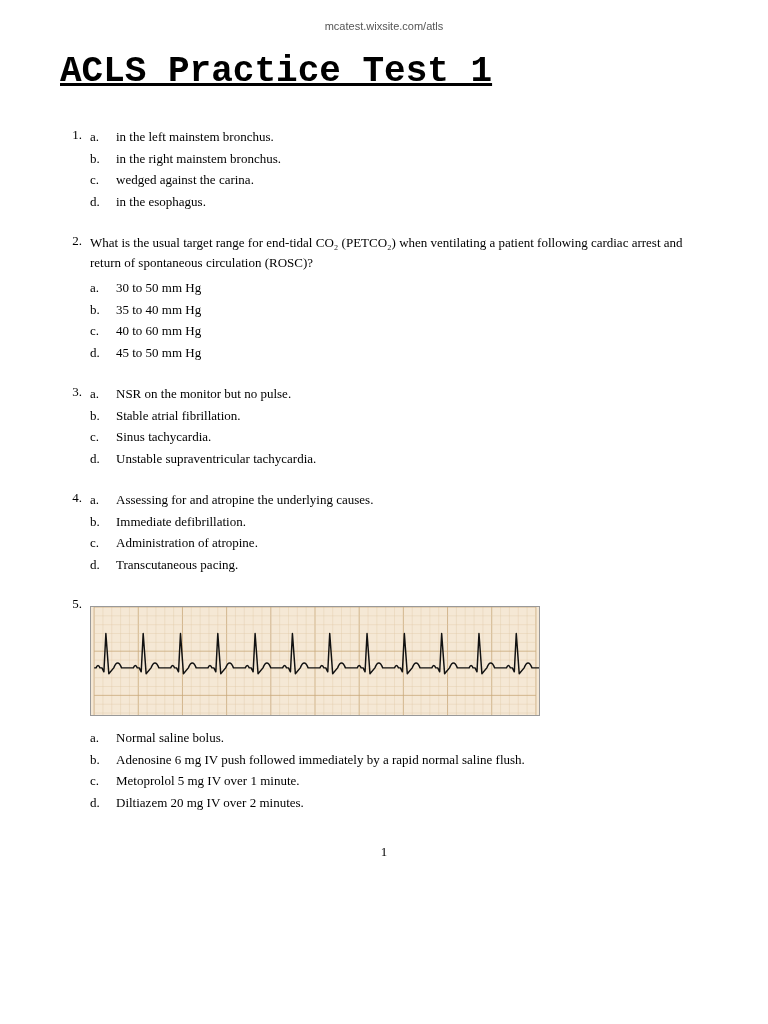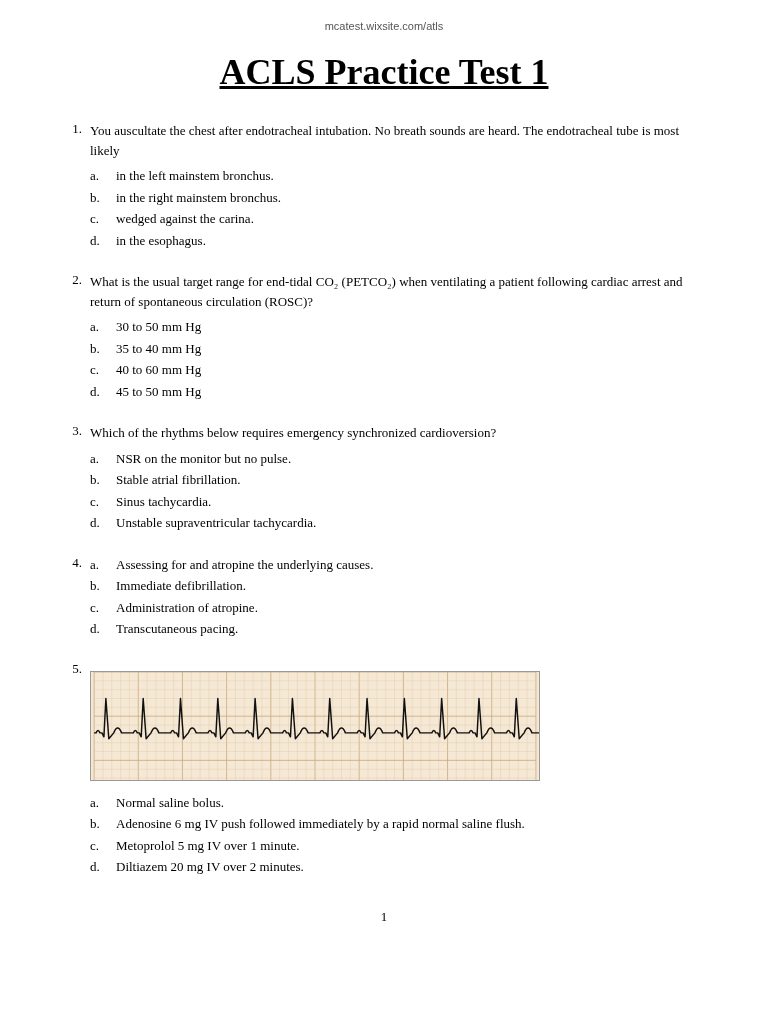--- a/index.html
+++ b/index.html
@@ -20,26 +20,25 @@
 
     .website-url {
       text-align: center;
       font-size: 11px;
       color: #555;
       margin-bottom: 19px;
       font-family: Arial, sans-serif;
     }
 
     .page-title {
-      text-align: center;
       font-size: 36px;
       font-weight: bold;
       text-decoration: underline;
-      margin-bottom: 28px;
-      font-family: Liberation Serif, serif;
+      margin-bottom: 35px;
+      font-family: Liberation Mono, monospace;
     }
 
     .questions-container {
       width: 100%;
     }
 
     .question-block {
       display: flex;
       margin-bottom: 20px;
       align-items: flex-start;
@@ -107,21 +106,20 @@
 
 <div class="website-url">mcatest.wixsite.com/atls</div>
 
 <h1 class="page-title">ACLS Practice Test 1</h1>
 
 <div class="questions-container" id="questions-container">
 
 <div class="question-block">
       <div class="question-number">1.</div>
       <div class="question-content">
-        <div class="question-text">You auscultate the chest after endotracheal intubation.  No breath sounds are heard.  The endotracheal tube is most likely</div>
         <ul class="answer-list">
           <li class="answer-item">
             <span class="answer-letter">a.</span>
             <span class="answer-text">in the left mainstem bronchus.</span>
           </li>
           <li class="answer-item">
             <span class="answer-letter">b.</span>
             <span class="answer-text">in the right mainstem bronchus.</span>
           </li>
           <li class="answer-item">
@@ -155,21 +153,20 @@
           <li class="answer-item">
             <span class="answer-letter">d.</span>
             <span class="answer-text">45 to 50 mm Hg</span>
           </li>
         </ul>
       </div>
     </div>
     <div class="question-block">
       <div class="question-number">3.</div>
       <div class="question-content">
-        <div class="question-text">Which of the rhythms below requires emergency synchronized cardioversion?</div>
         <ul class="answer-list">
           <li class="answer-item">
             <span class="answer-letter">a.</span>
             <span class="answer-text">NSR on the monitor but no pulse.</span>
           </li>
           <li class="answer-item">
             <span class="answer-letter">b.</span>
             <span class="answer-text">Stable atrial fibrillation.</span>
           </li>
           <li class="answer-item">

